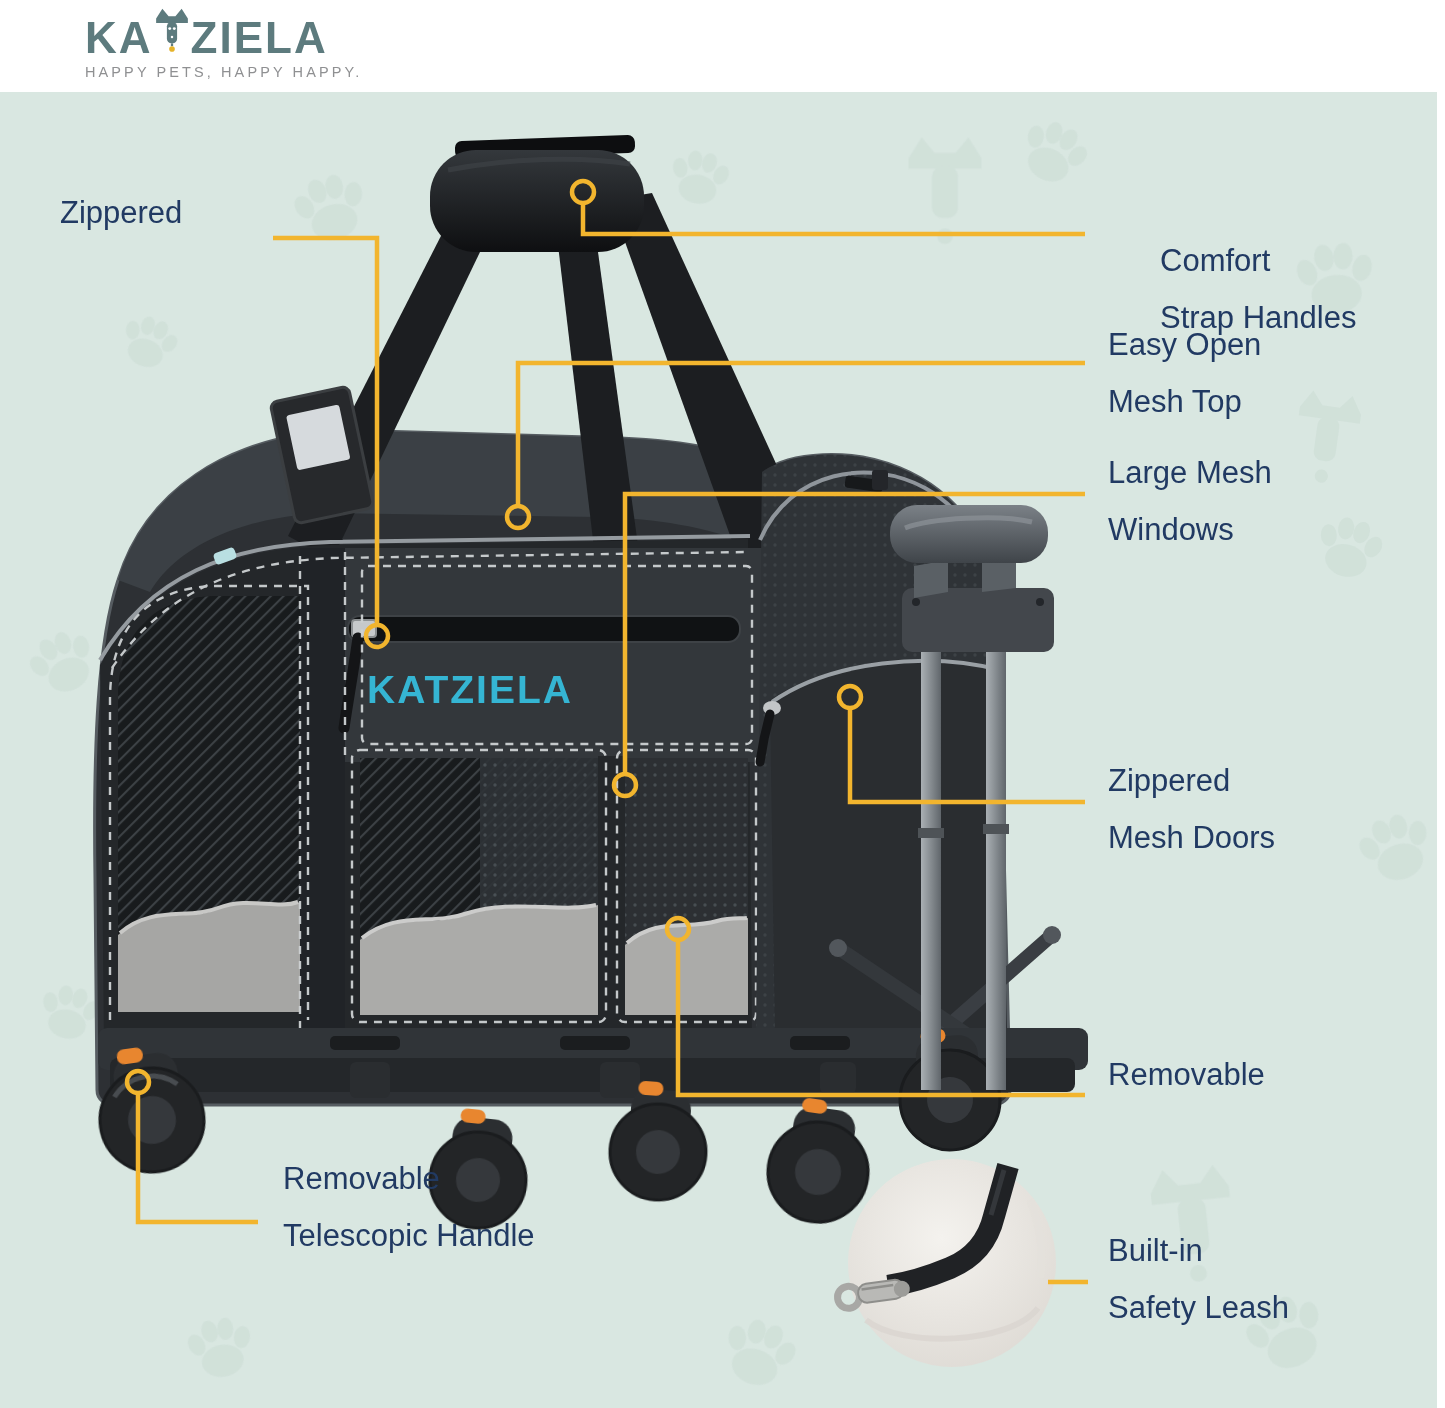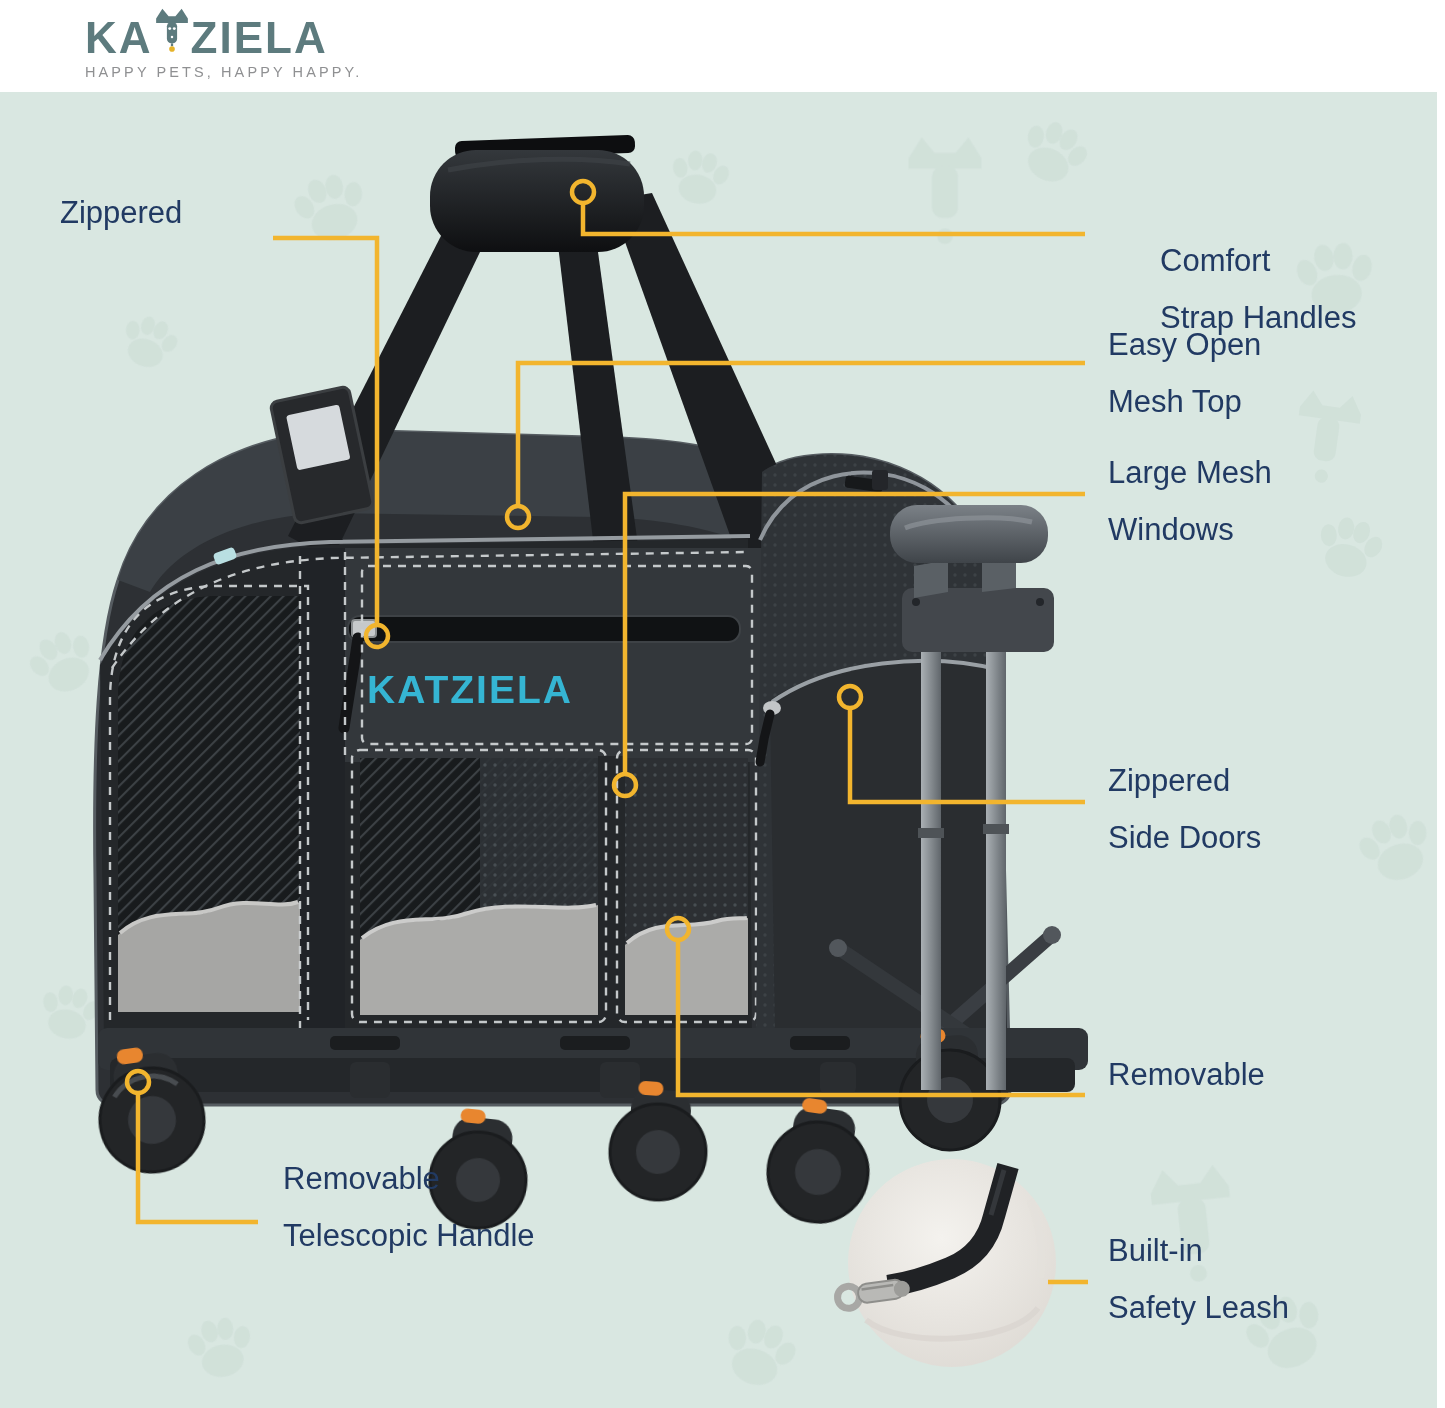--- a/index.html
+++ b/index.html
@@ -321,21 +321,21 @@
     <div>Windows</div>
   </div>
 
   <div class="label" style="left:1108px;top:316px;">
     <div>Easy Open</div>
     <div>Mesh Top</div>
   </div>
 
   <div class="label" style="left:1108px;top:752px;">
     <div>Zippered</div>
-    <div>Side Doors</div>
+    <div>Mesh Doors</div>
   </div>
 
   <div class="label" style="left:1108px;top:1046px;">
     <div>Removable</div>
   </div>
 
   <div class="label" style="left:283px;top:1150px;">
     <div>Removable</div>
     <div>Telescopic Handle</div>
   </div>

